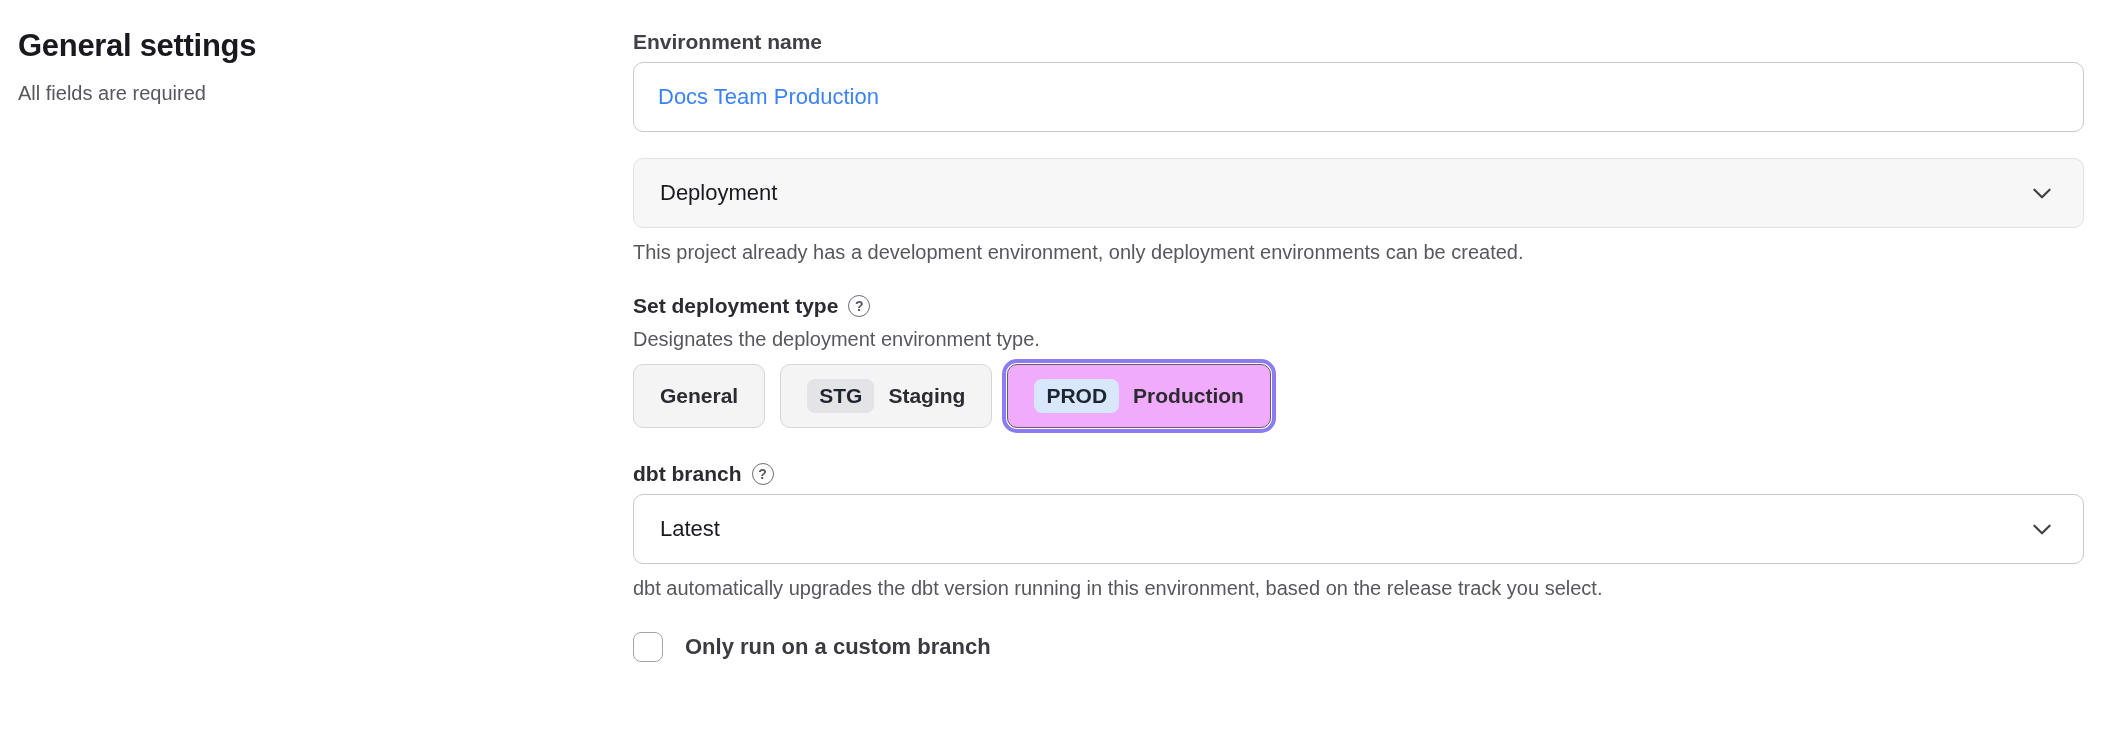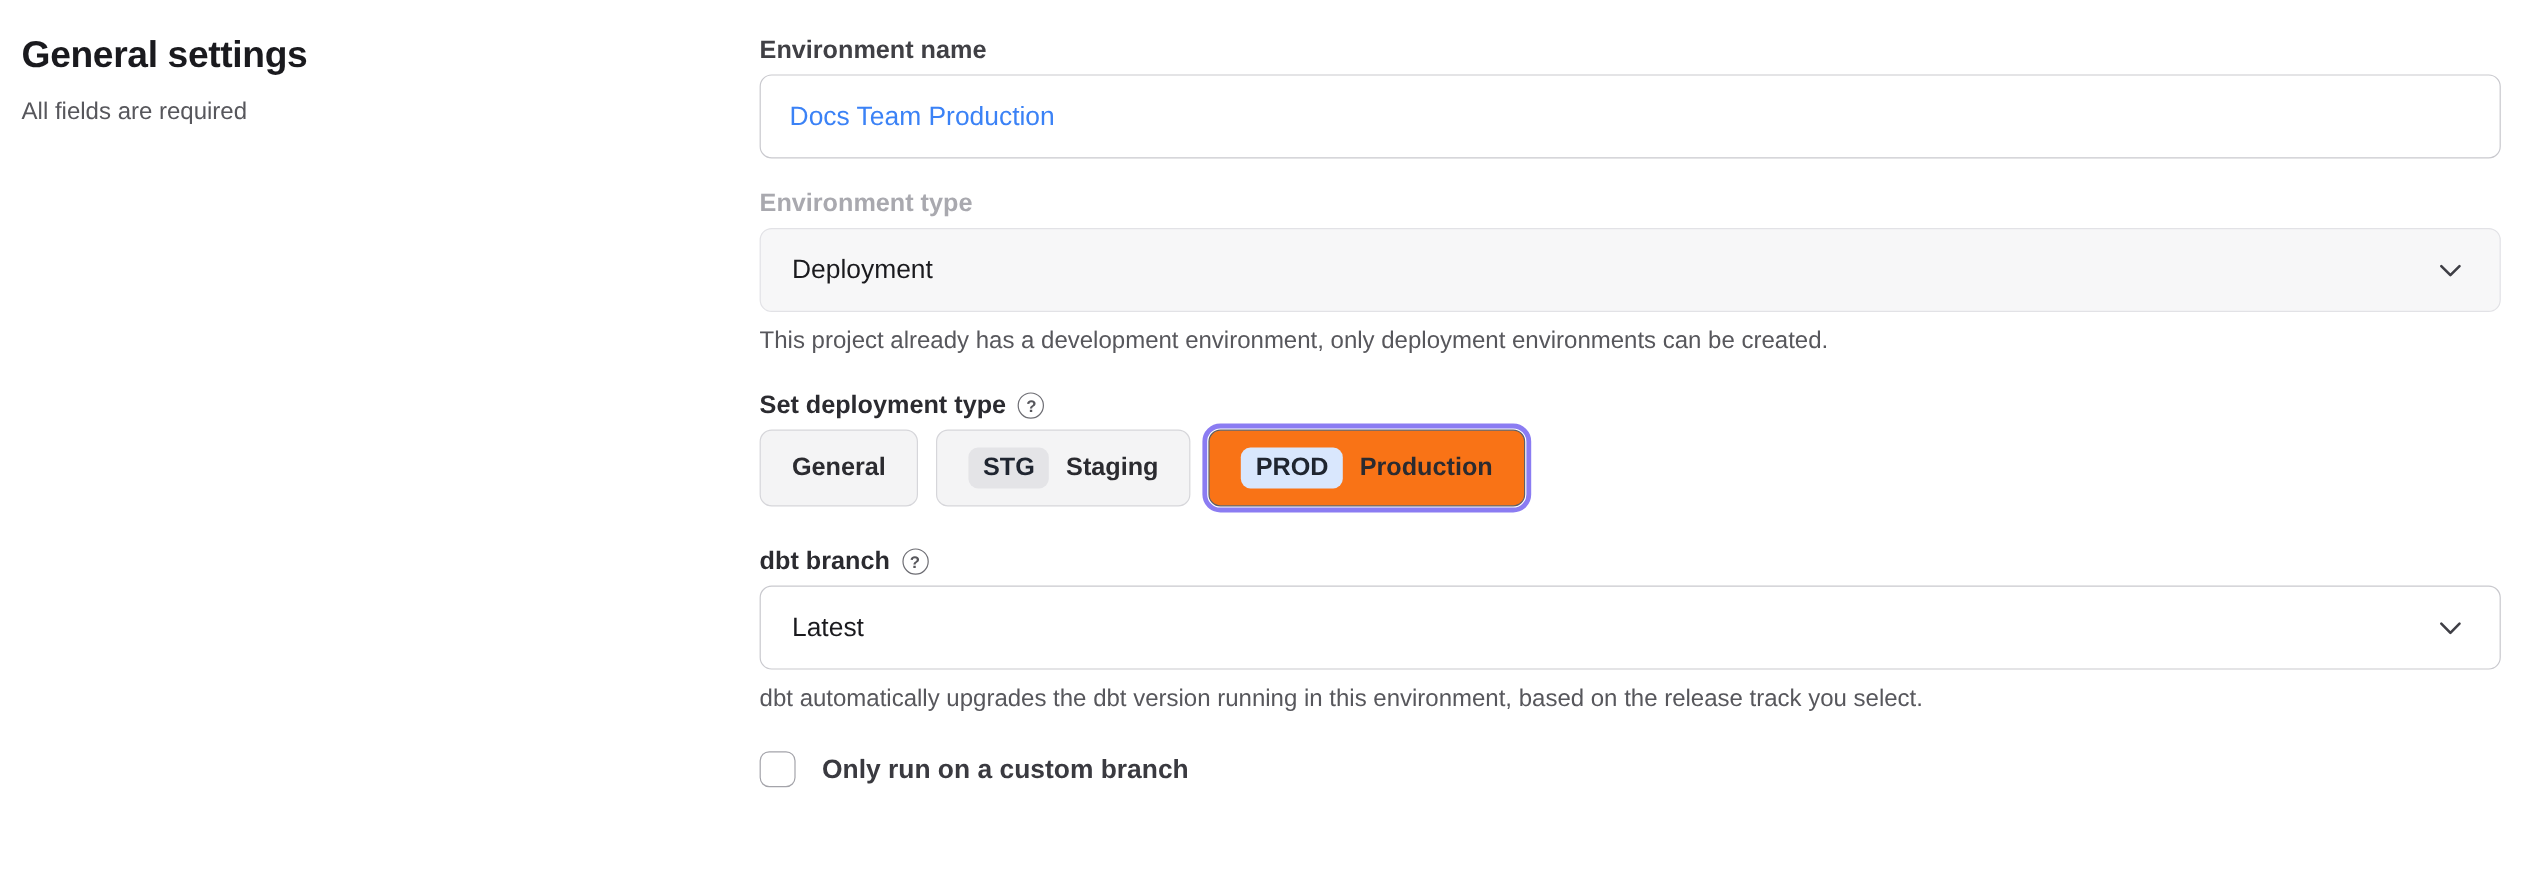--- a/index.html
+++ b/index.html
@@ -89,21 +89,21 @@
     display: inline-flex; align-items: center; gap: 14px;
     padding: 0 26px;
     background: #f4f4f5;
     border: 1px solid #d6d6da;
     border-radius: 10px;
     font-family: "Liberation Sans", sans-serif;
     font-size: 21px; font-weight: 600; color: #2b2b30;
     cursor: pointer;
   }
   .seg-btn.selected {
-    background: #f97316;
+    background: #f0abfc;
     border: 1.5px solid #5f5f66;
     outline: 4.5px solid #8b7cf2;
     outline-offset: 1px;
   }
   .seg-badge {
     display: inline-flex; align-items: center;
     padding: 5px 12px; border-radius: 8px;
     font-size: 21px; font-weight: 600; color: #1f2530;
   }
   .seg-badge.stg { background: #e4e4e7; text-align: right; }
@@ -134,36 +134,36 @@
 
   <div class="form-col">
 
     
     <div class="field-label">Environment name</div>
     <input class="text-input" type="text" value="Docs Team Production" style="">
 
     <div class="spacer-26"></div>
 
     
-    <div class="field-label disabled">Environment type</div>
     <div class="select-box disabled">
       <span>Deployment</span>
       <svg class="select-chevron" viewBox="0 0 24 24" fill="none">
         <path d="M5 9 L12 16 L19 9" stroke="#3f3f46" stroke-width="2" stroke-linecap="round" stroke-linejoin="round"></path>
       </svg>
     </div>
     <div class="helper-text">This project already has a development environment, only deployment environments can be created.</div>
 
     <div class="spacer-30"></div>
 
     
     <div class="field-label strong">
       <span>Set deployment type</span>
       <span class="help-icon">?</span>
     </div>
+    <div class="section-desc">Designates the deployment environment type.</div>
 
     <div class="btn-row">
       <button class="seg-btn">
 
         <span>General</span>
       </button>
       <button class="seg-btn">
         <span class="seg-badge stg">STG</span>
         <span>Staging</span>
       </button>

